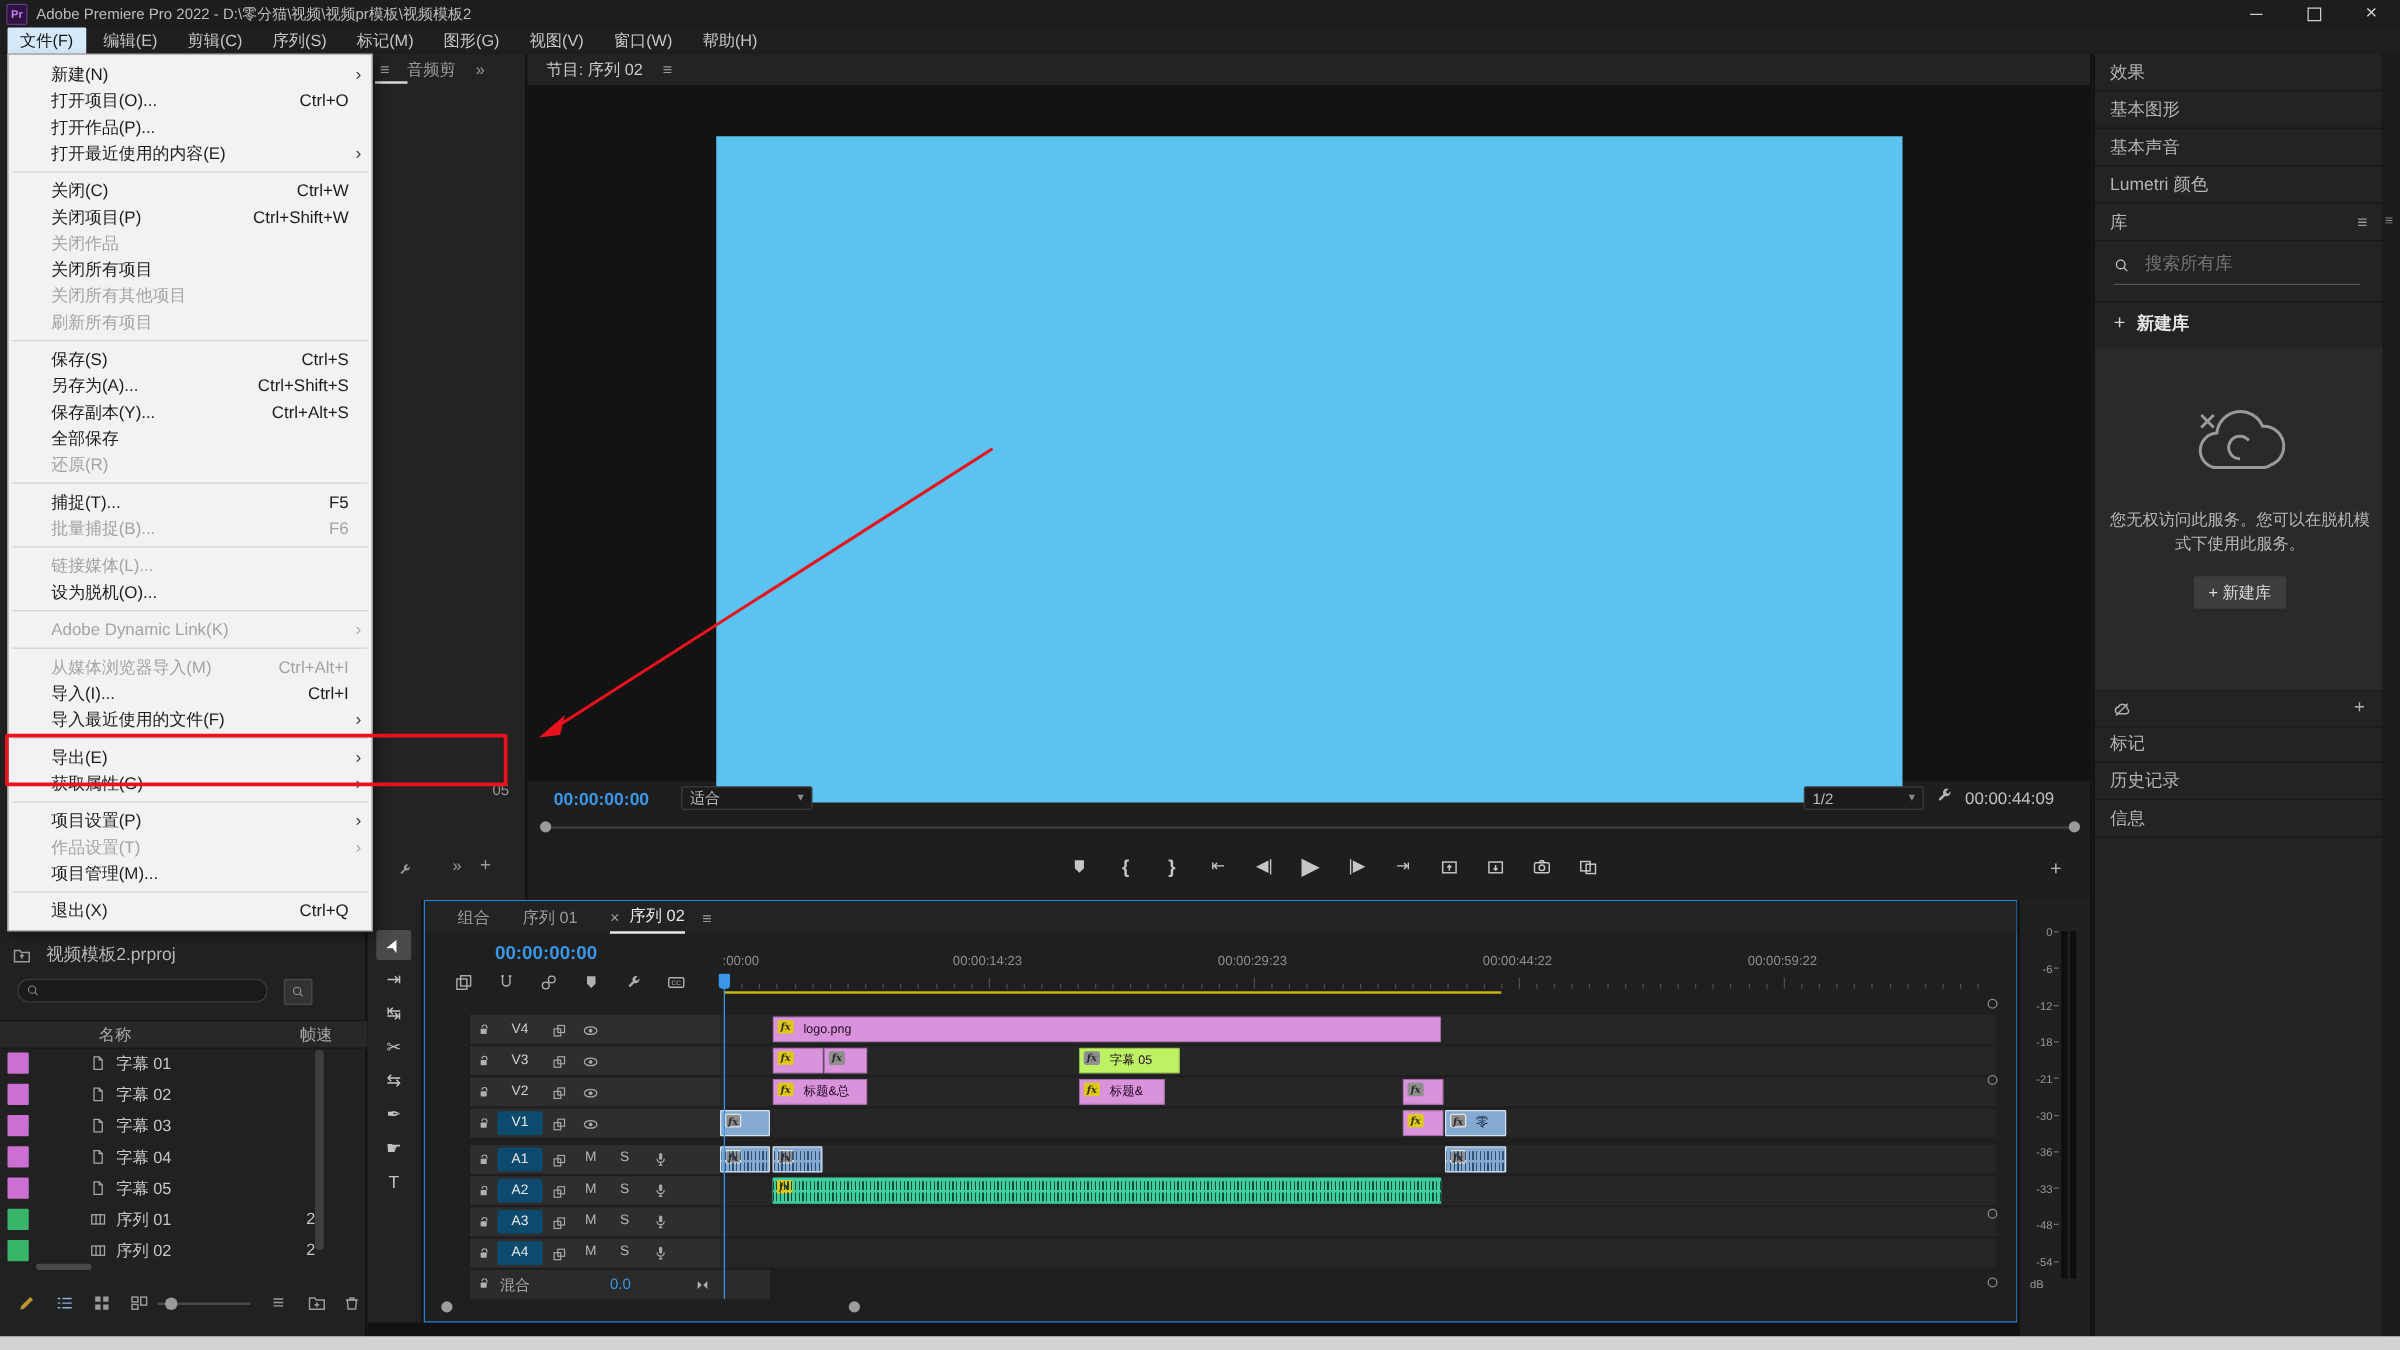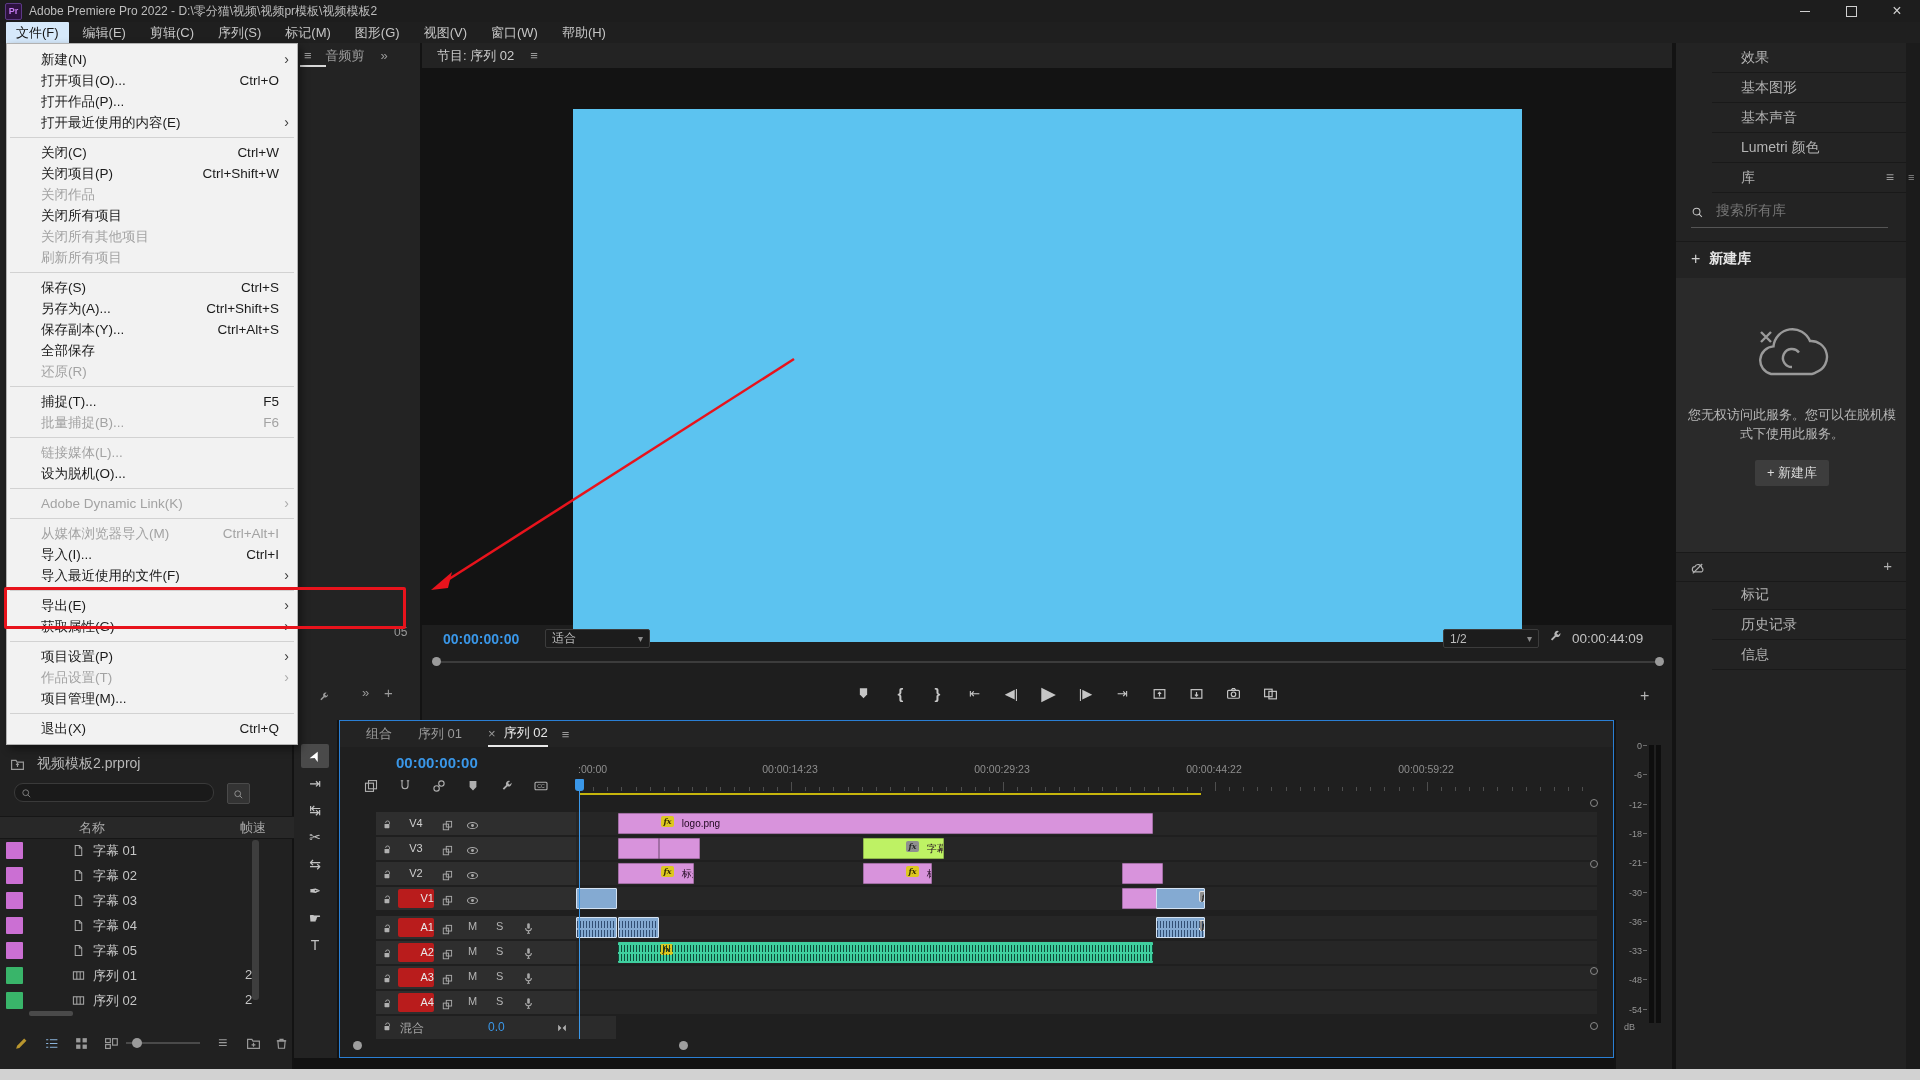--- a/index.html
+++ b/index.html
@@ -56,21 +56,21 @@
   #prog-scroll .line{position:absolute;left:14px;right:15px;top:6px;height:2px;background:#3c3c3c;}
   .knob{position:absolute;width:9px;height:9px;border-radius:50%;background:#9a9a9a;top:2px;}
   #transport{position:absolute;left:423px;top:637px;display:flex;}
   .ticon{width:37px;height:26px;display:flex;align-items:center;justify-content:center;color:#c6c6c6;font-size:13px;}
   .ticon.play{font-size:19px;}
   .ticon.brace{font-size:15px;font-weight:bold;}
   #prog-plus{position:absolute;left:1218px;top:644px;color:#b5b5b5;font-size:16px;}
 
   
   #right-panel{position:absolute;left:1674px;top:43px;width:232px;height:1026px;background:#232323;border-left:2px solid #131313;box-sizing:border-box;}
-  .rp-row{height:29px;line-height:29px;padding-left:29px;font-size:14px;color:#b4b4b4;border-bottom:1px solid #191919;position:relative;margin-left:36px;}
+  .rp-row{height:29px;line-height:29px;padding-left:12px;font-size:14px;color:#b4b4b4;border-bottom:1px solid #191919;position:relative;}
   .rp-burger{position:absolute;right:12px;top:0;color:#9a9a9a;}
   #rp-search{height:48px;position:relative;border-bottom:1px solid #191919;}
   #rp-search .srch-line{position:absolute;left:15px;right:18px;top:34px;height:1px;background:#555;}
   #rp-search svg{position:absolute;left:15px;top:13px;}
   #rp-search input{position:absolute;left:38px;top:8px;width:150px;background:transparent;border:none;outline:none;color:#c8c8c8;font-size:14px;font-family:inherit;}
   #rp-search input::placeholder{color:#757575;}
   #rp-newlib{height:34px;display:flex;align-items:center;padding-left:15px;color:#e6e6e6;}
   #rp-newlib .plus{font-size:16px;margin-right:9px;color:#d0d0d0;}
   #rp-newlib .lbl{font-size:14px;font-weight:bold;}
   #rp-content{position:absolute;left:0px;top:235px;width:232px;height:274px;background:#2a2a2a;display:flex;flex-direction:column;align-items:center;}
@@ -125,30 +125,30 @@
   .rl{position:absolute;top:12px;transform:translateX(-50%);white-space:nowrap;}
   .rl.left{transform:none;}
   .tick{position:absolute;bottom:0;width:1px;background:#4e4e4e;}
   #tl-render{position:absolute;height:2px;top:72px;}
   #tl-playline{position:absolute;width:1px;top:70px;height:248px;z-index:5;}
   #tl-playhead{position:absolute;width:9px;height:12px;top:58px;z-index:5;border-radius:1px 1px 3px 3px;}
   .track-row{position:absolute;left:36px;width:1221px;height:23px;background:#262626;}
   .track-row .hd{position:absolute;left:0;top:0;width:200px;height:23px;background:#2e2e2e;}
   .tr-lock{position:absolute;left:6px;top:4px;color:#b0b0b0;}
   .tr-name{position:absolute;left:22px;top:2px;width:36px;height:19px;line-height:19px;text-align:center;font-size:11px;color:#cfcfcf;border-radius:2px;}
-  .tr-name.tgt{background:#b91c1c;color:#e8e8e8;text-align:right;}
+  .tr-name.tgt{background:#0c4a6e;color:#e8e8e8;}
   .tr-sync{position:absolute;left:66px;top:4px;color:#a8a8a8;}
   .tr-eye{position:absolute;left:90px;top:4px;color:#a8a8a8;}
   .tr-ms{position:absolute;top:4px;font-size:11px;color:#b4b4b4;}
   .tr-mic{position:absolute;left:146px;top:3px;color:#a8a8a8;}
   #mix-row{position:absolute;left:36px;top:295px;width:240px;height:23px;background:#2b2b2b;font-size:12px;color:#a8a8a8;}
   #mix-row .nm{position:absolute;left:24px;top:4px;}
   #mix-row .val{position:absolute;left:112px;top:4px;color:#3a97e8;}
   #mix-row .bt{position:absolute;left:180px;top:4px;color:#b0b0b0;}
-  .clip{position:absolute;height:21px;border-radius:1px;font-size:10px;overflow:hidden;white-space:nowrap;box-sizing:border-box;padding-left:39px;}
+  .clip{position:absolute;height:21px;border-radius:1px;font-size:10px;overflow:hidden;white-space:nowrap;box-sizing:border-box;}
   .clip .fx{display:inline-block;width:13px;height:11px;border-radius:2px;font:italic bold 8px "DejaVu Serif",serif;text-align:center;line-height:11px;margin:2px 0 0 3px;vertical-align:top;}
   .fx.y{background:#ddc81f;color:#3c3000;}
   .fx.g{background:#8f8f8f;color:#2b2b2b;}
   .clip.sel .fx{border:1px solid rgba(255,255,255,.75);box-sizing:border-box;}
   .clip .clbl{margin-left:5px;color:#20081f;line-height:15px;display:inline-block;vertical-align:top;padding-top:2px;}
   .clip.sel .clbl{color:#10203a;}
   .clip.pink{border:1px solid rgba(0,0,0,.25);}
   .clip.sel{border:1px solid #d4e2f2;}
   .wave{position:absolute;left:0;right:0;background:repeating-linear-gradient(90deg,rgba(10,62,46,.9) 0 1px,transparent 1px 3px);}
   .clip.asel .wave{background:repeating-linear-gradient(90deg,rgba(22,48,84,.75) 0 1px,transparent 1px 3px);}

